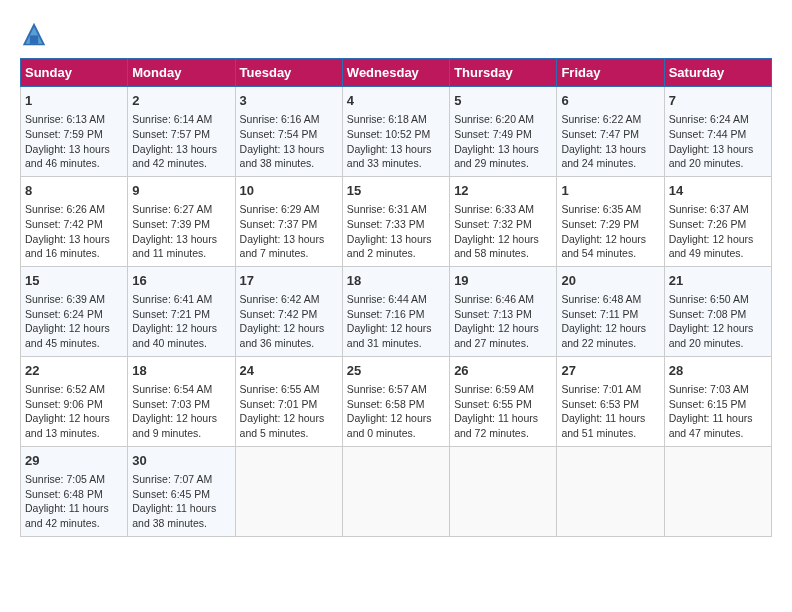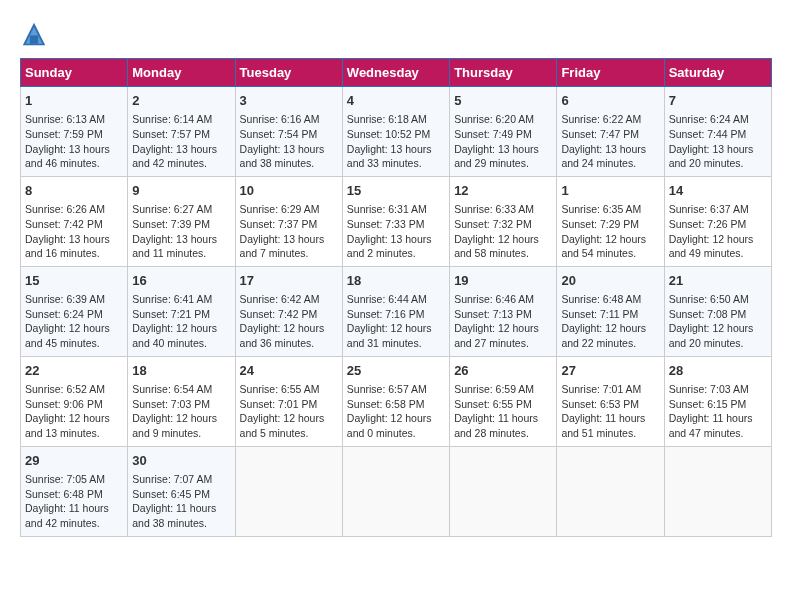--- a/index.html
+++ b/index.html
@@ -300,21 +300,21 @@
           <div>Sunrise: 6:57 AM</div>
           <div>Sunset: 6:58 PM</div>
           <div>Daylight: 12 hours</div>
           <div>and 0 minutes.</div>
         </td>
         <td>
           <span class="day-num">26</span>
           <div>Sunrise: 6:59 AM</div>
           <div>Sunset: 6:55 PM</div>
           <div>Daylight: 11 hours</div>
-          <div>and 28 minutes.</div>
+          <div>and 72 minutes.</div>
         </td>
         <td>
           <span class="day-num">27</span>
           <div>Sunrise: 7:01 AM</div>
           <div>Sunset: 6:53 PM</div>
           <div>Daylight: 11 hours</div>
           <div>and 51 minutes.</div>
         </td>
         <td>
           <span class="day-num">28</span>

